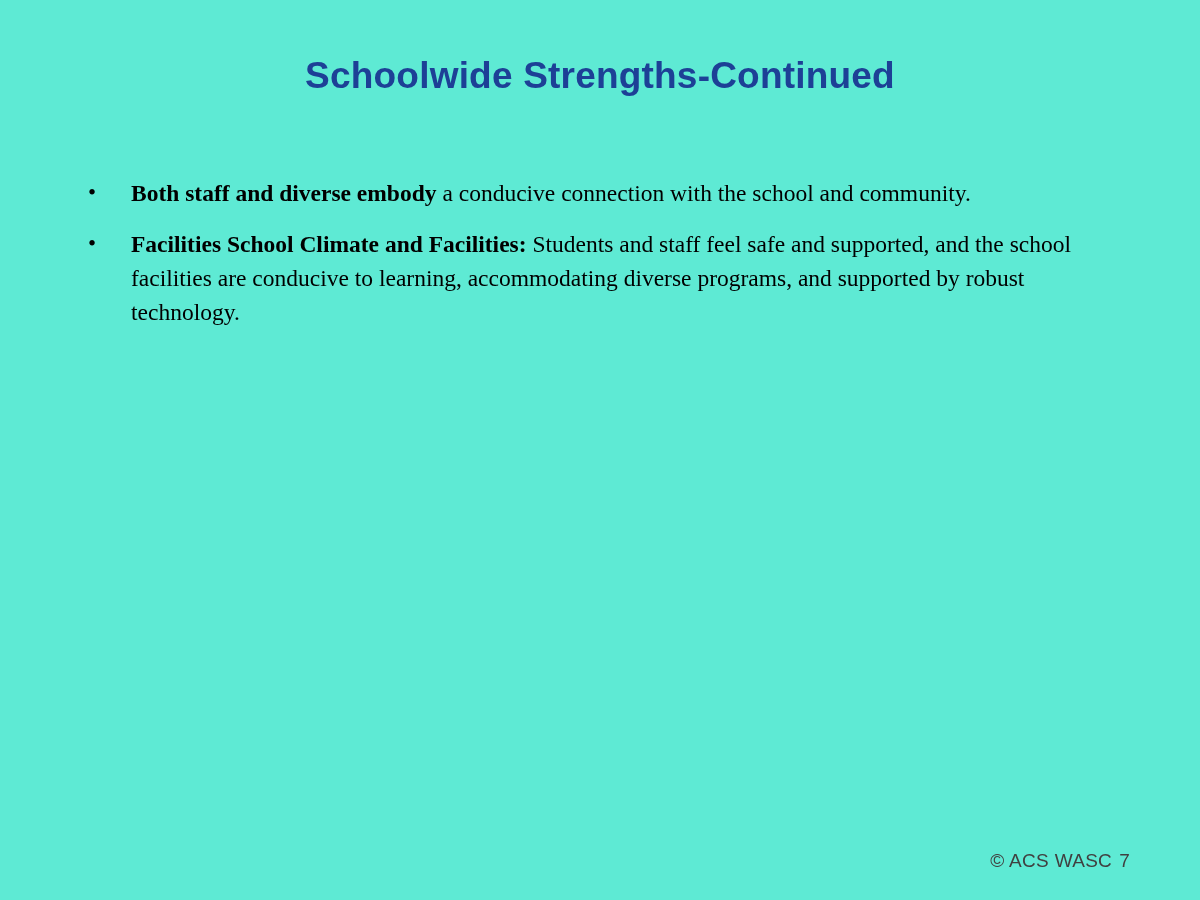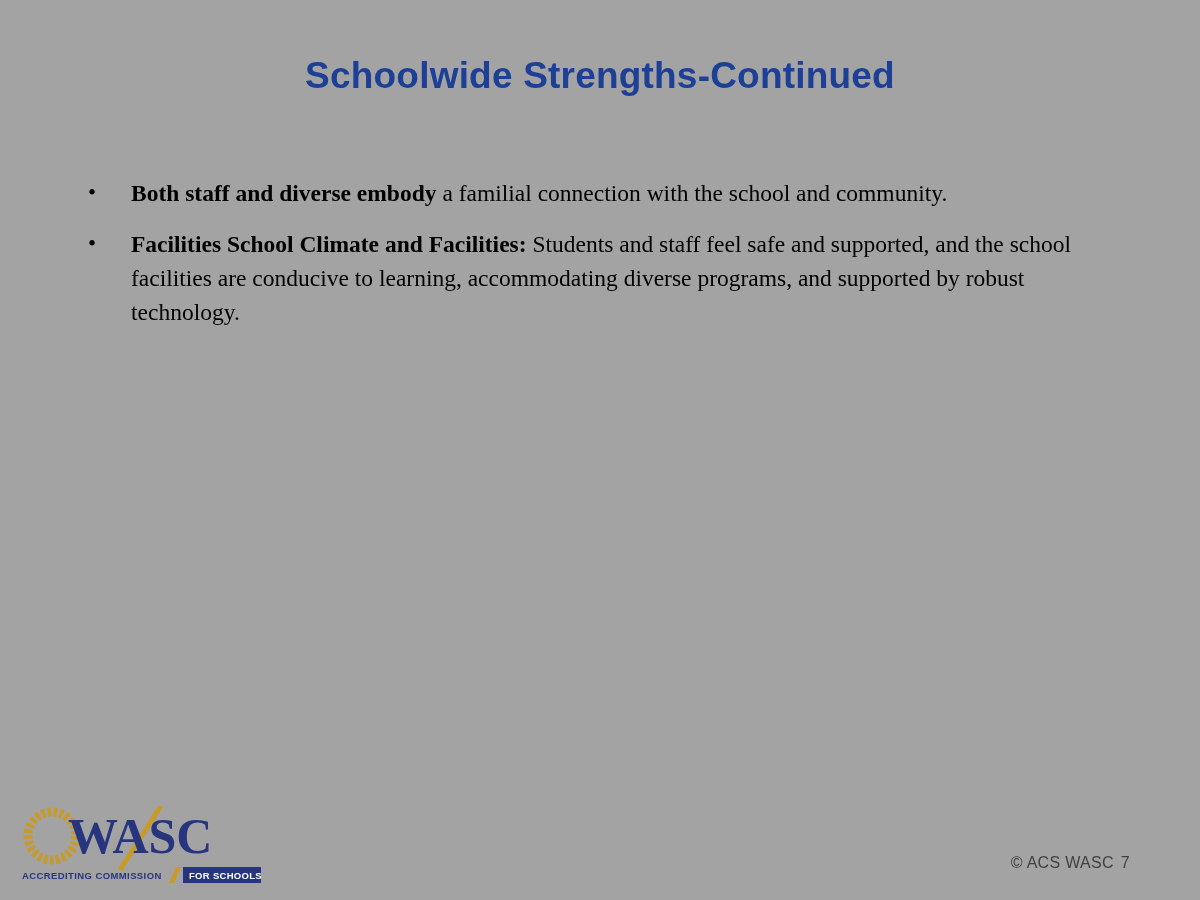--- a/index.html
+++ b/index.html
@@ -4,21 +4,21 @@
 <style>
   html, body {
     margin: 0;
     padding: 0;
     background: #ffffff;
   }
   .slide {
     position: relative;
     width: 1200px;
     height: 900px;
-    background: #a3a3a3;
+    background: #5eead4;
     overflow: hidden;
     font-family: "Liberation Serif", serif;
   }
   .slide-title {
     position: absolute;
     top: 55px;
     left: 0;
     width: 100%;
     margin: 0;
     text-align: center;
@@ -60,62 +60,47 @@
     left: 22px;
     bottom: 14px;
     width: 240px;
     height: 80px;
   }
   .footer {
     position: absolute;
     right: 70px;
     bottom: 28px;
     font-family: "Liberation Sans", sans-serif;
-    font-size: 16px;
+    font-size: 19px;
     color: #404040;
     letter-spacing: 0.3px;
   }
   .footer .page-number {
     margin-left: 7px;
   }
 </style>
 </head>
 <body>
 
 <div class="slide">
 
   <h1 class="slide-title">Schoolwide Strengths-Continued</h1>
 
   <div class="bullets">
 
     <div class="bullet-row">
       <span class="bullet-marker">•</span>
-      <p class="bullet-text"><strong>Both staff and diverse embody</strong><span> a familial connection with the school and community.</span></p>
+      <p class="bullet-text"><strong>Both staff and diverse embody</strong><span> a conducive connection with the school and community.</span></p>
     </div>
 
     <div class="bullet-row">
       <span class="bullet-marker">•</span>
       <p class="bullet-text"><strong>Facilities School Climate and Facilities:</strong><span> Students and staff feel safe and supported, and the school facilities are conducive to learning, accommodating diverse programs, and supported by robust technology.</span></p>
     </div>
 
   </div>
 
-  <div class="logo">
-    <svg viewBox="0 0 240 80" width="240" height="80">
-
-      <circle cx="30" cy="30" r="24" fill="none" stroke="#c79a2a" stroke-width="9" stroke-dasharray="3.5 2.5"></circle>
-
-      <line x1="98" y1="64" x2="140" y2="-2" stroke="#c79a2a" stroke-width="5"></line>
-
-      <text x="46" y="47" font-family="Liberation Serif, serif" font-size="50" font-weight="bold" fill="#27357e">WASC</text>
-
-      <text x="0" y="73" font-family="Liberation Sans, sans-serif" font-size="9.5" font-weight="bold" fill="#27357e" letter-spacing="0.4">ACCREDITING COMMISSION</text>
-      <polygon points="147,77 154,61 159,61 152,77" fill="#c79a2a"></polygon>
-      <rect x="161" y="61" width="78" height="16" fill="#27357e"></rect>
-      <text x="167" y="73" font-family="Liberation Sans, sans-serif" font-size="9.5" font-weight="bold" fill="#ffffff" letter-spacing="0.3">FOR SCHOOLS</text>
-    </svg>
-  </div>
 
   <div class="footer">
     <span>© ACS WASC</span><span class="page-number">7</span>
   </div>
 
 </div>
 
 </body></html>

